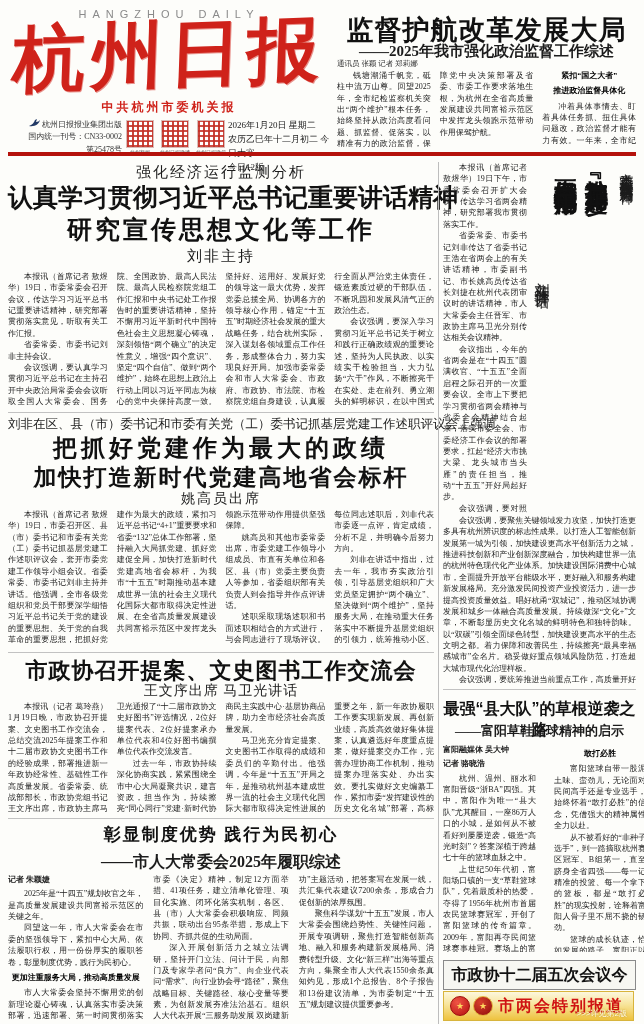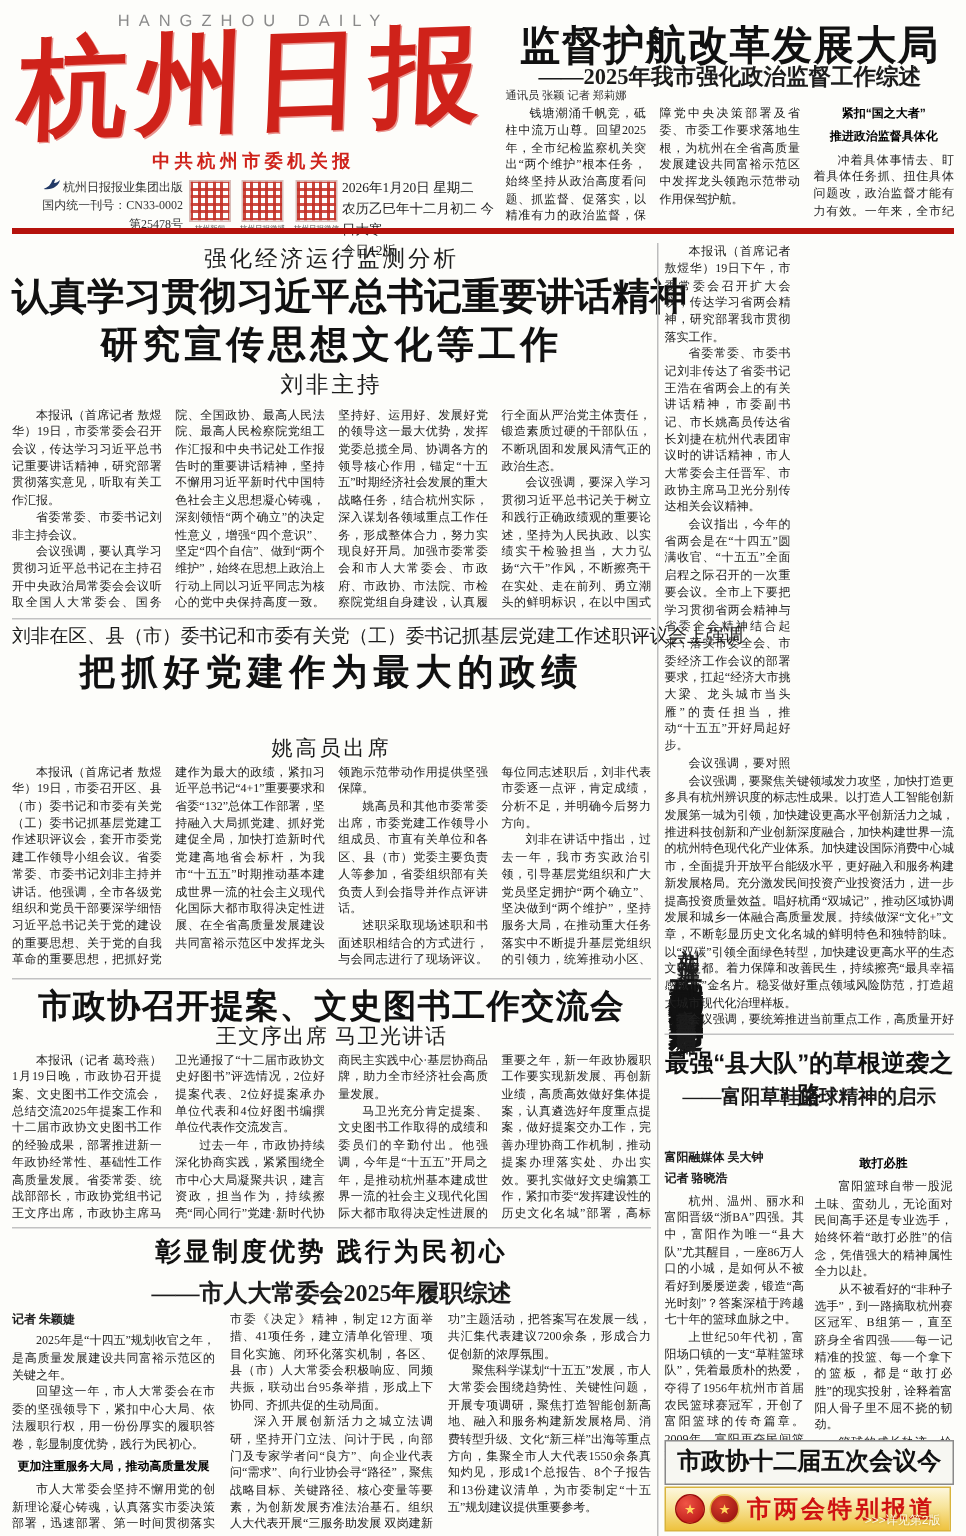--- a/index.html
+++ b/index.html
@@ -103,20 +103,21 @@
     <p>省委常委、市委书记刘非主持会议。</p>
     <p>会议强调，要认真学习贯彻习近平总书记在主持召开中央政治局常委会会议听取全国人大常委会、国务院、全国政协、最高人民法院、最高人民检察院党组工作汇报和中央书记处工作报告时的重要讲话精神，坚持不懈用习近平新时代中国特色社会主义思想凝心铸魂，深刻领悟“两个确立”的决定性意义，增强“四个意识”、坚定“四个自信”、做到“两个维护”，始终在思想上政治上行动上同以习近平同志为核心的党中央保持高度一致。坚持好、运用好、发展好党的领导这一最大优势，发挥党委总揽全局、协调各方的领导核心作用，锚定“十五五”时期经济社会发展的重大战略任务，结合杭州实际，深入谋划各领域重点工作任务，形成整体合力，努力实现良好开局。加强市委常委会和市人大常委会、市政府、市政协、市法院、市检察院党组自身建设，认真履行全面从严治党主体责任，锻造素质过硬的干部队伍，不断巩固和发展风清气正的政治生态。</p>
     <p>会议强调，要深入学习贯彻习近平总书记关于树立和践行正确政绩观的重要论述，坚持为人民执政、以实绩实干检验担当，大力弘扬“六干”作风，不断擦亮干在实处、走在前列、勇立潮头的鲜明标识，在以中国式现代化全面推进强国建设、民族复兴伟业中展现杭州担当，推动宣传思想文化工作展现新气象。</p>
 
   </div>
 
   <div class="rule-h" style="left:8px;top:412px;width:426px;"></div>
 
   <div class="abs ctr" style="left:8px;top:416px;width:426px;font-size:12.5px;white-space:nowrap;">刘非在区、县（市）委书记和市委有关党（工）委书记抓基层党建工作述职评议会上强调</div>
   <div class="abs ctr hl" style="left:8px;top:432px;width:426px;font-size:24px;letter-spacing:4px;">把抓好党建作为最大的政绩</div>
+  <div class="abs ctr hl" style="left:8px;top:462px;width:426px;font-size:23px;letter-spacing:2px;">加快打造新时代党建高地省会标杆</div>
   <div class="abs ctr" style="left:8px;top:490px;width:426px;font-size:14px;letter-spacing:2px;">姚高员出席</div>
   <div class="abs body-txt cols4" style="left:8px;top:509px;width:426px;height:140px;">
     <p>本报讯（首席记者 敖煜华）19日，市委召开区、县（市）委书记和市委有关党（工）委书记抓基层党建工作述职评议会，套开市委党建工作领导小组会议。省委常委、市委书记刘非主持并讲话。他强调，全市各级党组织和党员干部要深学细悟习近平总书记关于党的建设的重要思想、关于党的自我革命的重要思想，把抓好党建作为最大的政绩，紧扣习近平总书记“4+1”重要要求和省委“132”总体工作部署，坚持融入大局抓党建、抓好党建促全局，加快打造新时代党建高地省会标杆，为我市“十五五”时期推动基本建成世界一流的社会主义现代化国际大都市取得决定性进展、在全省高质量发展建设共同富裕示范区中发挥龙头领跑示范带动作用提供坚强保障。</p>
     <p>姚高员和其他市委常委出席，市委党建工作领导小组成员、市直有关单位和各区、县（市）党委主要负责人等参加，省委组织部有关负责人到会指导并作点评讲话。</p>
     <p>述职采取现场述职和书面述职相结合的方式进行，与会同志进行了现场评议。每位同志述职后，刘非代表市委逐一点评，肯定成绩，分析不足，并明确今后努力方向。</p>
     <p>刘非在讲话中指出，过去一年，我市夯实政治引领，引导基层党组织和广大党员坚定拥护“两个确立”、坚决做到“两个维护”，坚持服务大局，在推动重大任务落实中不断提升基层党组织的引领力，统筹推动小区、园区、街区等治理单元党建联建，基层基础不断夯实，着力抓落实、为群众办实事。</p>
   </div>
 
   <div class="rule-h" style="left:8px;top:652px;width:426px;"></div>
 
@@ -138,21 +139,21 @@
     <p>回望这一年，市人大常委会在市委的坚强领导下，紧扣中心大局、依法履职行权，用一份份厚实的履职答卷，彰显制度优势，践行为民初心。</p>
     <p class="sub">更加注重服务大局，推动高质量发展</p>
     <p>市人大常委会坚持不懈用党的创新理论凝心铸魂，认真落实市委决策部署，迅速部署、第一时间贯彻落实市委《决定》精神，制定12方面举措、41项任务，建立清单化管理、项目化实施、闭环化落实机制，各区、县（市）人大常委会积极响应、同频共振，联动出台95条举措，形成上下协同、齐抓共促的生动局面。</p>
     <p>深入开展创新活力之城立法调研，坚持开门立法、问计于民，向部门及专家学者问“良方”、向企业代表问“需求”、向行业协会寻“路径”，聚焦战略目标、关键路径、核心变量等要素，为创新发展夯准法治基石。组织人大代表开展“三服务助发展 双岗建新功”主题活动，把答案写在发展一线，共汇集代表建议7200余条，形成合力促创新的浓厚氛围。</p>
     <p>聚焦科学谋划“十五五”发展，市人大常委会围绕趋势性、关键性问题，开展专项调研，聚焦打造智能创新高地、融入和服务构建新发展格局、消费转型升级、文化“新三样”出海等重点方向，集聚全市人大代表1550余条真知灼见，形成1个总报告、8个子报告和13份建议清单，为市委制定“十五五”规划建议提供重要参考。</p>
 
   </div>
 
   <div class="rule-v" style="left:438px;top:162px;height:862px;"></div>
 
-  <div class="abs" style="left:443px;top:162px;width:193px;height:351px;display:flex;flex-direction:column;">
+  <div class="abs" style="left:443px;top:162px;width:193px;height:351px;display:flex;flex-direction:row;">
     <div class="body-txt" style="width:84px;height:351px;flex:none;">
       <p>本报讯（首席记者 敖煜华）19日下午，市委常委会召开扩大会议，传达学习省两会精神，研究部署我市贯彻落实工作。</p>
       <p>省委常委、市委书记刘非传达了省委书记王浩在省两会上的有关讲话精神，市委副书记、市长姚高员传达省长刘捷在杭州代表团审议时的讲话精神，市人大常委会主任晋军、市政协主席马卫光分别传达相关会议精神。</p>
       <p>会议指出，今年的省两会是在“十四五”圆满收官、“十五五”全面启程之际召开的一次重要会议。全市上下要把学习贯彻省两会精神与省委全会精神结合起来，落实市委全会、市委经济工作会议的部署要求，扛起“经济大市挑大梁、龙头城市当头雁”的责任担当，推动“十五五”开好局起好步。</p>
       <p>会议强调，要对照省委、省政府明确的目标任务，坚定信心，强化经济运行监测分析，精准高效抓好政策争取和承接配套，加强政策工具创新和政策落实协同联动，采取有力有效工作措施，推动经济实现质的有效提升和量的合理增长，尽最大努力争取最好结果，奋力实现全年经济社会发展目标，为全国全省多作贡献。</p>
     </div>
     <div class="v" style="width:22px;flex:none;font-size:15px;letter-spacing:2px;padding-top:108px;margin-left:2px;">刘非传达并讲话</div>
     <div class="v hl" style="width:30px;flex:none;font-size:23px;letter-spacing:1px;margin-left:1px;">更好发挥龙头领跑示范带动作用</div>
     <div class="v hl" style="width:30px;flex:none;font-size:23px;letter-spacing:1px;margin-left:1px;">推动『十五五』开好局起好步</div>
     <div class="v" style="width:20px;flex:none;font-size:14px;letter-spacing:1px;margin-left:2px;">市委常委会扩大会议传达学习省两会精神</div>
@@ -160,21 +161,21 @@
 
   <div class="abs body-txt" style="left:443px;top:515px;width:193px;height:170px;">
     <p>会议强调，要聚焦关键领域发力攻坚，加快打造更多具有杭州辨识度的标志性成果。以打造人工智能创新发展第一城为引领，加快建设更高水平创新活力之城，推进科技创新和产业创新深度融合，加快构建世界一流的杭州特色现代化产业体系。加快建设国际消费中心城市，全面提升开放平台能级水平，更好融入和服务构建新发展格局。充分激发民间投资产业投资活力，进一步提高投资质量效益。唱好杭甬“双城记”，推动区域协调发展和城乡一体融合高质量发展。持续做深“文化+”文章，不断彰显历史文化名城的鲜明特色和独特韵味。以“双碳”引领全面绿色转型，加快建设更高水平的生态文明之都。着力保障和改善民生，持续擦亮“最具幸福感城市”金名片。稳妥做好重点领域风险防范，打造超大城市现代化治理样板。</p>
     <p>会议强调，要统筹推进当前重点工作，高质量开好市两会，抓好巡视反馈问题整改落实，抢抓时间窗口做好要素争取、节后复工复产、项目建设、对外出口、消费促进等重点工作，扎实做好困难群众兜底保障和安全生产工作，妥善应对冰冻雨雪天气，坚决维护社会大局和谐稳定，推动“十五五”迈好第一步，展现新气象。</p>
   </div>
 
   <div class="rule-h" style="left:443px;top:689px;width:193px;"></div>
 
   <div class="abs ctr hl" style="left:443px;top:699px;width:193px;font-size:16px;">最强“县大队”的草根逆袭之路</div>
   <div class="abs ctr" style="left:443px;top:722px;width:193px;font-size:13px;font-weight:bold;text-align:center;">——富阳草鞋篮球精神的启示</div>
-  <div class="abs" style="left:443px;top:744px;width:193px;height:208px;display:flex;gap:7px;margin-top:22px;">
+  <div class="abs" style="left:443px;top:744px;width:193px;height:208px;display:flex;gap:18px;">
     <div class="body-txt" style="width:93px;height:208px;flex:none;">
       <p class="byl">富阳融媒体 吴大钟</p>
       <p class="byl">记者 骆晓浩</p>
       <p>杭州、温州、丽水和富阳晋级“浙BA”四强。其中，富阳作为唯一“县大队”尤其醒目，一座86万人口的小城，是如何从不被看好到屡屡逆袭，锻造“高光时刻”？答案深植于跨越七十年的篮球血脉之中。</p>
       <p>上世纪50年代初，富阳场口镇的一支“草鞋篮球队”，凭着最质朴的热爱，夺得了1956年杭州市首届农民篮球赛冠军，开创了富阳篮球的传奇篇章。2009年，富阳再夺民间篮球赛事桂冠。赛场上的富阳队伍传承着“草鞋篮球精神”，捍卫着“县大队”的荣光；赛场外，富阳也正凭这股精神，开启高质量发展的大道之行。</p>
     </div>
     <div class="body-txt" style="width:92px;height:208px;flex:none;">
       <p class="sub">敢打必胜</p>
       <p>富阳篮球自带一股泥土味、蛮劲儿，无论面对民间高手还是专业选手，始终怀着“敢打必胜”的信念，凭借强大的精神属性全力以赴。</p>
       <p>从不被看好的“非种子选手”，到一路摘取杭州赛区冠军、B组第一，直至跻身全省四强——每一记精准的投篮、每一个拿下的篮板，都是“敢打必胜”的现实投射，诠释着富阳人骨子里不屈不挠的韧劲。</p>

